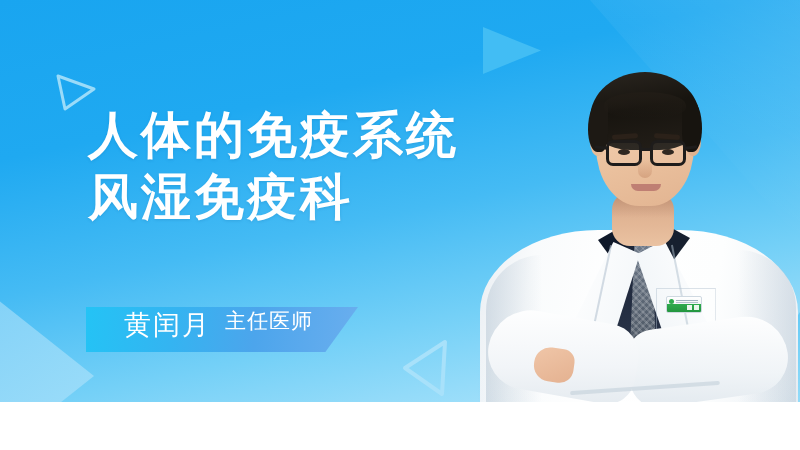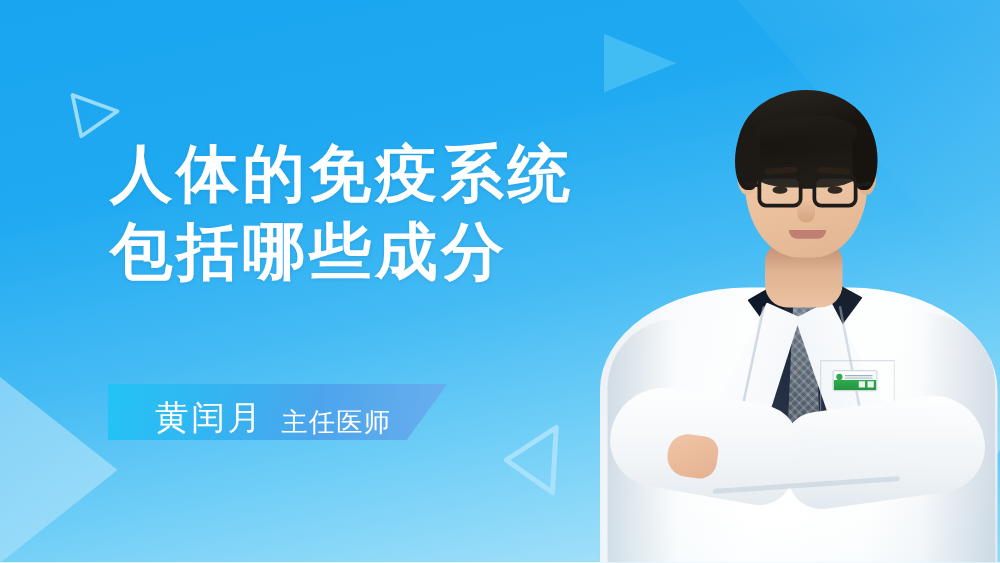--- a/index.html
+++ b/index.html
@@ -3,23 +3,23 @@
 <meta charset="utf-8">
 <style>
   html, body {
     margin: 0;
     padding: 0;
     background: #ffffff;
   }
   .stage {
     position: relative;
     width: 800px;
-    height: 450px;
+    height: 402px;
     overflow: hidden;
-    font-family: Liberation Serif, serif;
+    font-family: Liberation Mono, monospace;
     background: linear-gradient(168deg, #19a5f0 0%, #1fa9f1 28%, #45bbf4 52%, #74d0f7 72%, #a2e0fa 90%, #b3e6fb 100%);
   }
 
   
   .deco { position: absolute; }
 
   
   .wedge-bl {
     left: -2px; top: 300px;
     width: 96px; height: 152px;
@@ -77,21 +77,21 @@
   }
 
   
   .name-banner {
     position: absolute;
     left: 86px; top: 307px;
     width: 272px; height: 45px;
     background: linear-gradient(97deg, #24c3f5 0%, #34b4f1 32%, #4ca5ec 62%, #6aaeee 100%);
     clip-path: polygon(0% 0%, 100% 0%, 88% 100%, 0% 100%);
     display: flex;
-    align-items: flex-end;
+    align-items: flex-start;
     padding-left: 38px;
     box-sizing: border-box;
   }
   .doctor-name {
     color: #ffffff;
     font-size: 27px;
     font-weight: 400;
     letter-spacing: 2px;
     white-space: nowrap;
   }
@@ -467,21 +467,21 @@
 
     <div class="d-part arm-r"></div>
     <div class="d-part arm-l"></div>
     <div class="d-part hand"></div>
     <div class="d-part arm-fold"></div>
   </div>
   <div class="photo-blend"></div>
 
   <div class="title-block">
     <div class="title-line">人体的免疫系统</div>
-    <div class="title-line">包括哪些成分</div>
+    <div class="title-line">风湿免疫科</div>
   </div>
 
   <div class="name-banner">
     <span class="doctor-name">黄闰月</span>
     <span class="doctor-rank">主任医师</span>
   </div>
 
 
 </div>
 

